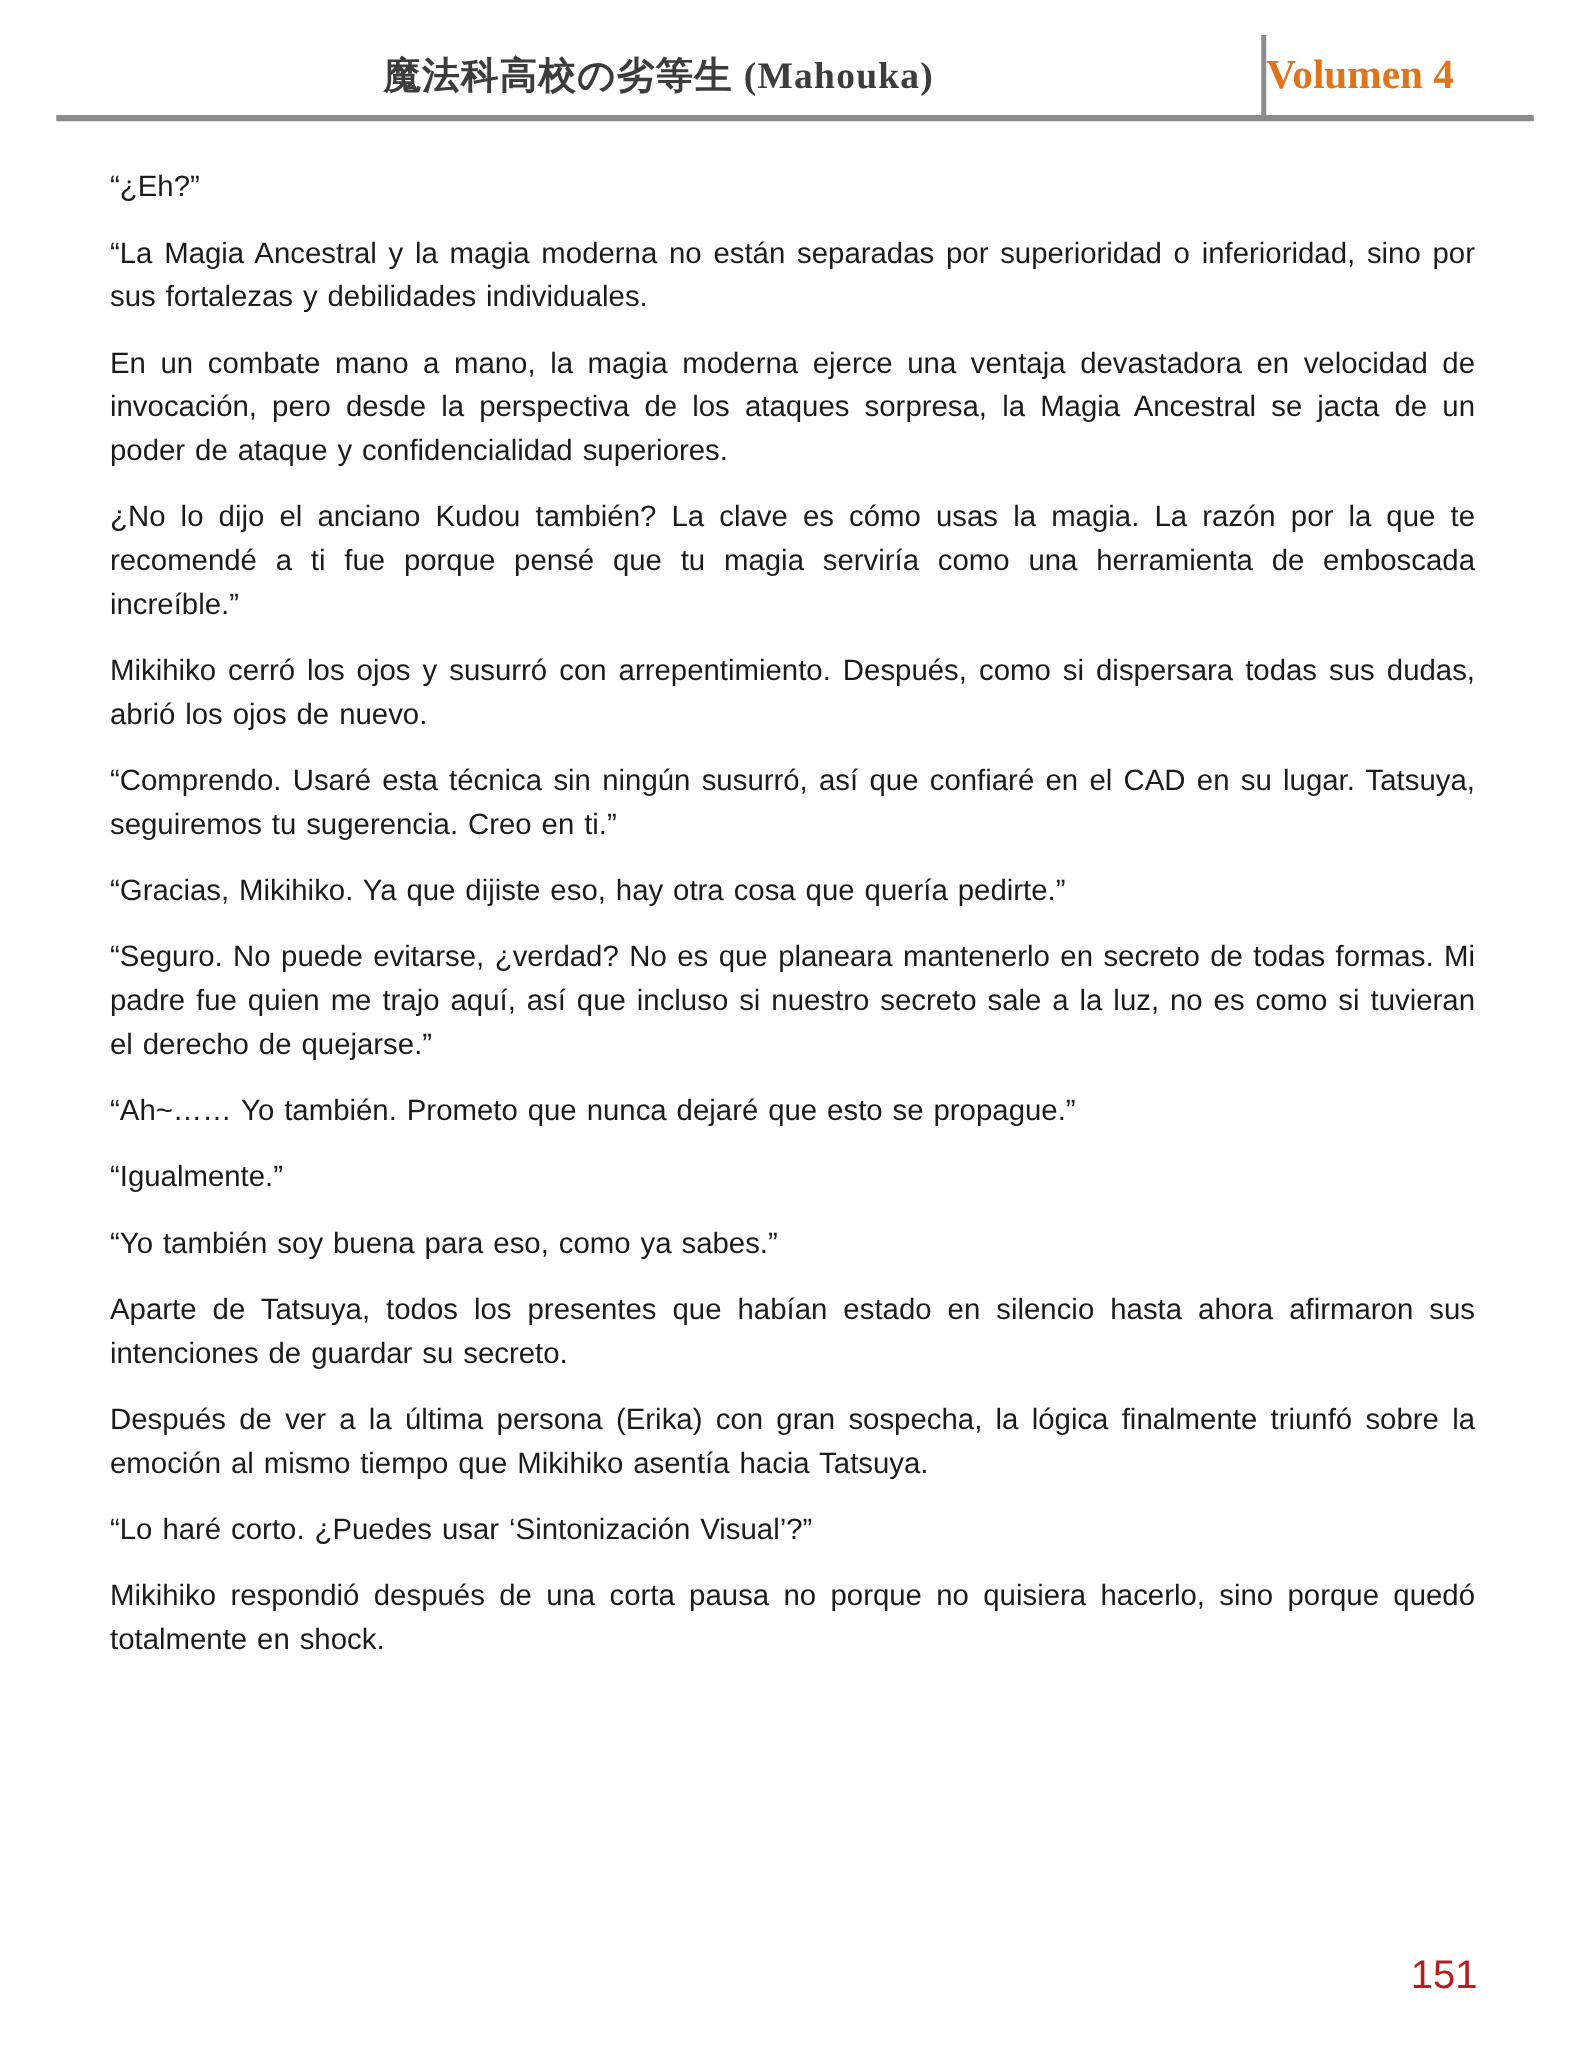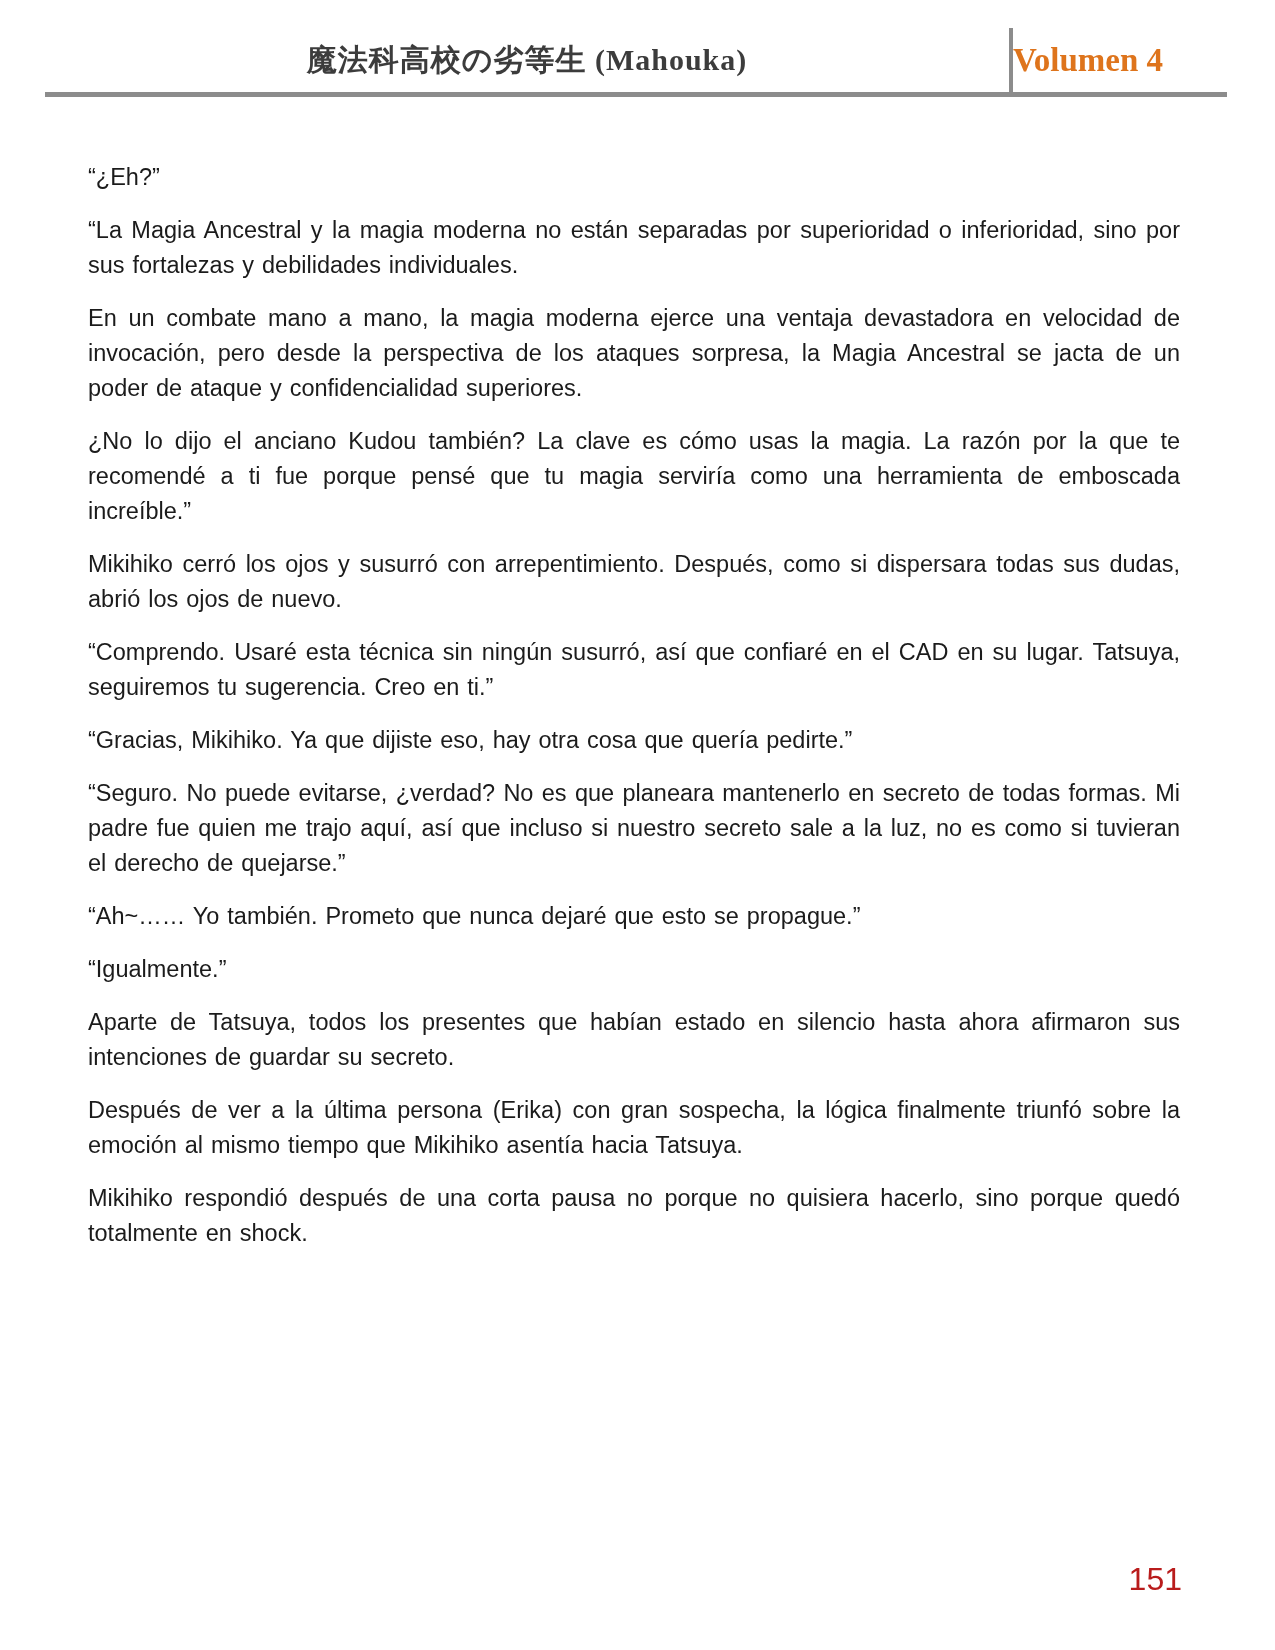--- a/index.html
+++ b/index.html
@@ -39,21 +39,21 @@
     font-weight: bold;
     font-size: 33px;
     white-space: nowrap;
   }
   .header-rule {
     height: 5px;
     margin: 0 48px 0 45px;
   }
   
   .doc-body {
-    margin: 63px 95px 0 88px; 
+    margin: 35px 95px 0 88px; 
     width: 1092px;
   }
   .doc-body p {
     margin: 0 0 18px 0;
     font-size: 23.5px;
     line-height: 35px;
     text-align: justify;
     color: #1b1b1b;
     word-spacing: 0.06em;
   }
@@ -96,24 +96,26 @@
 
       <p>“Gracias, Mikihiko. Ya que dijiste eso, hay otra cosa que quería pedirte.”</p>
 
       <p>“Seguro. No puede evitarse, ¿verdad? No es que planeara mantenerlo en secreto de todas formas. Mi padre fue quien me trajo aquí, así que incluso si nuestro secreto sale a la luz, no es como si tuvieran el derecho de quejarse.”</p>
 
 
       <p>“Ah~…… Yo también. Prometo que nunca dejaré que esto se propague.”</p>
 
       <p>“Igualmente.”</p>
 
+      <p>“Yo también soy buena para eso, como ya sabes.”</p>
 
       <p>Aparte de Tatsuya, todos los presentes que habían estado en silencio hasta ahora afirmaron sus intenciones de guardar su secreto.</p>
 
       <p>Después de ver a la última persona (Erika) con gran sospecha, la lógica finalmente triunfó sobre la emoción al mismo tiempo que Mikihiko asentía hacia Tatsuya.</p>
 
+      <p>“Lo haré corto. ¿Puedes usar ‘Sintonización Visual’?”</p>
 
       <p>Mikihiko respondió después de una corta pausa no porque no quisiera hacerlo, sino porque quedó totalmente en shock.</p>
     </main>
 
   <div class="page-number">151</div>
 
 </div>
 
 </body></html>

